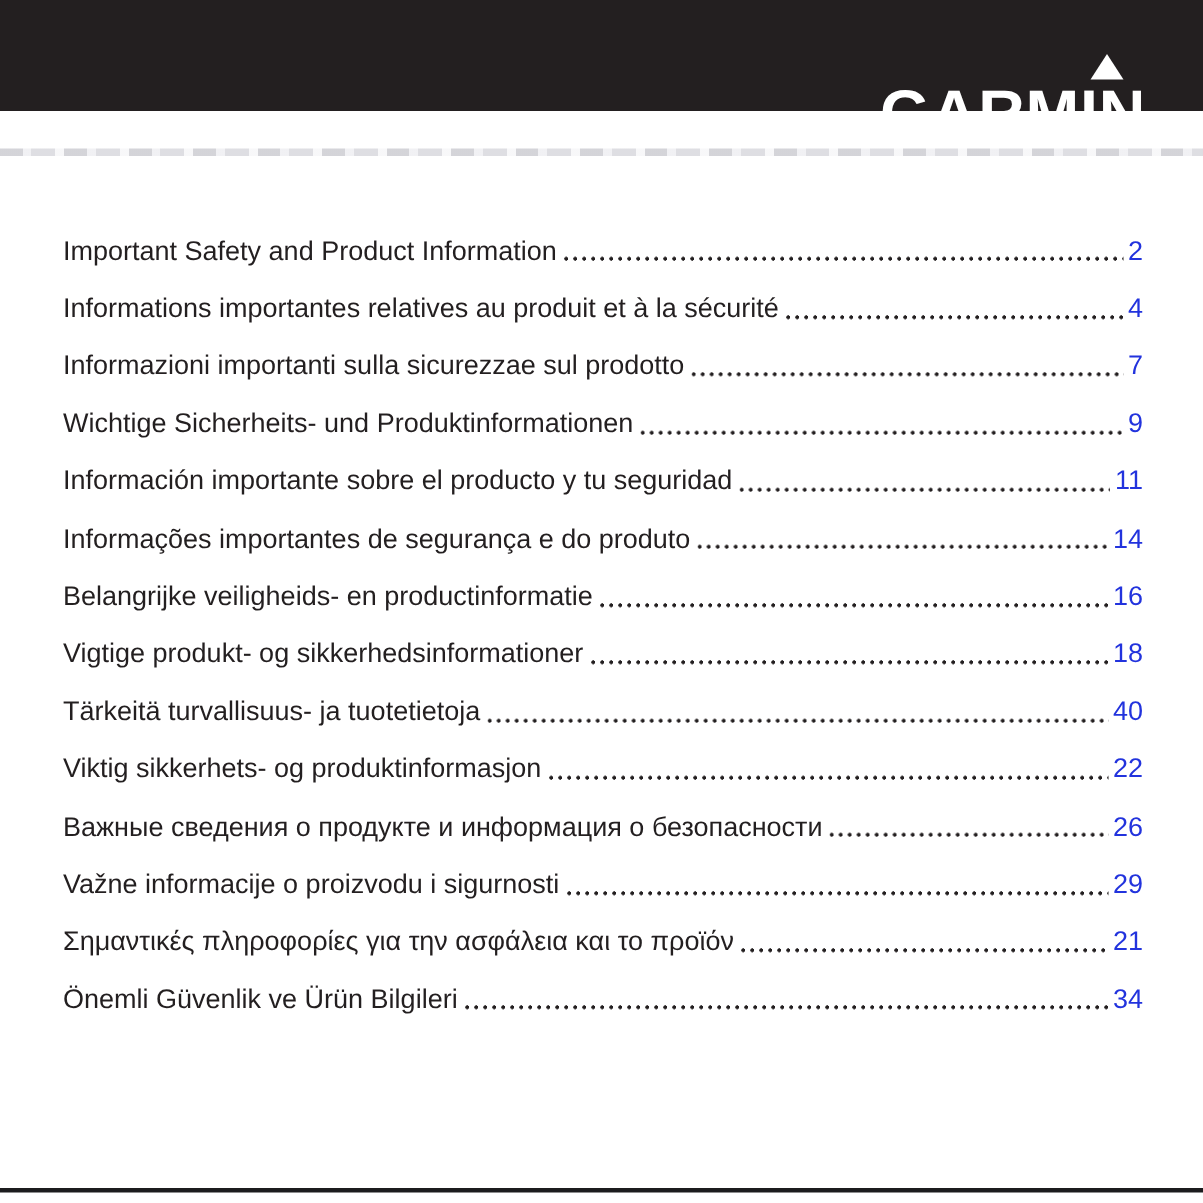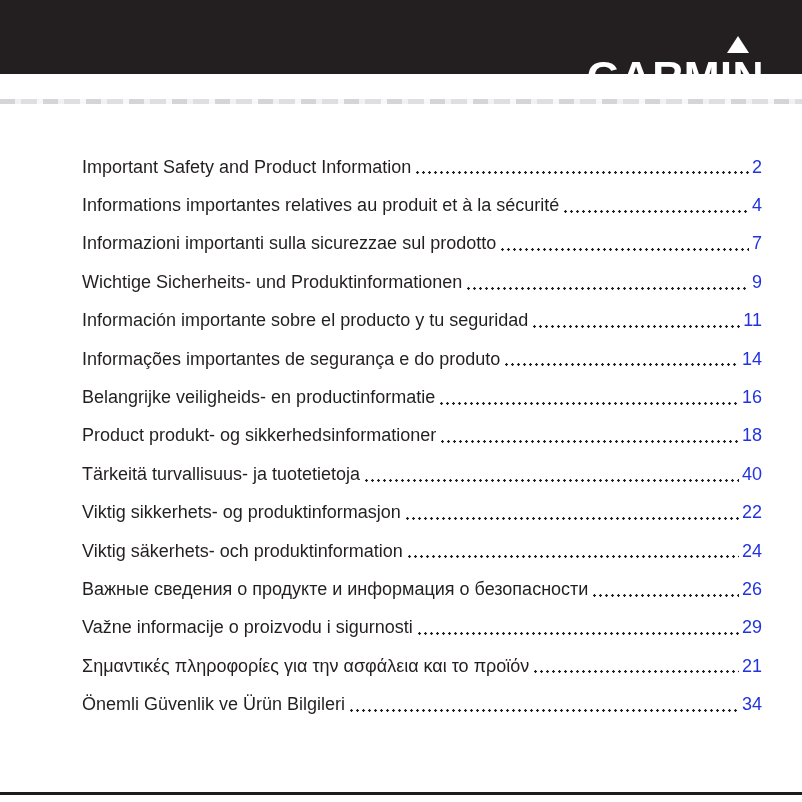--- a/index.html
+++ b/index.html
@@ -68,21 +68,20 @@
     align-items:flex-end;
     height:38.4px;
     box-sizing:border-box;
     padding-bottom:8px;
   }
   .toc-label{
     font-size:18px;
     color:var(--text);
     white-space:nowrap;
     line-height:1.15;
-    margin-left:40px;
   }
   .leader{
     flex:1 1 auto;
     height:3px;
     margin:0 3px 3px 5px;
     align-self:flex-end;
     background-image:radial-gradient(circle at 1.5px 1.5px, var(--text) 1.15px, transparent 1.45px);
     background-size:6px 3px;
     background-repeat:repeat-x;
     background-position:left bottom;
@@ -142,38 +141,33 @@
       <span class="toc-label">Informações importantes de segurança e do produto</span>
       <span class="leader"></span>
       <span class="toc-page">14</span>
     </div>
     <div class="toc-row">
       <span class="toc-label">Belangrijke veiligheids- en productinformatie</span>
       <span class="leader"></span>
       <span class="toc-page">16</span>
     </div>
     <div class="toc-row">
-      <span class="toc-label">Product produkt- og sikkerhedsinformationer</span>
+      <span class="toc-label">Vigtige produkt- og sikkerhedsinformationer</span>
       <span class="leader"></span>
       <span class="toc-page">18</span>
     </div>
     <div class="toc-row">
       <span class="toc-label">Tärkeitä turvallisuus- ja tuotetietoja</span>
       <span class="leader"></span>
       <span class="toc-page">40</span>
     </div>
     <div class="toc-row">
       <span class="toc-label">Viktig sikkerhets- og produktinformasjon</span>
       <span class="leader"></span>
       <span class="toc-page">22</span>
-    </div>
-    <div class="toc-row">
-      <span class="toc-label">Viktig säkerhets- och produktinformation</span>
-      <span class="leader"></span>
-      <span class="toc-page">24</span>
     </div>
     <div class="toc-row">
       <span class="toc-label">Важные сведения о продукте и информация о безопасности</span>
       <span class="leader"></span>
       <span class="toc-page">26</span>
     </div>
     <div class="toc-row">
       <span class="toc-label">Važne informacije o proizvodu i sigurnosti</span>
       <span class="leader"></span>
       <span class="toc-page">29</span>

